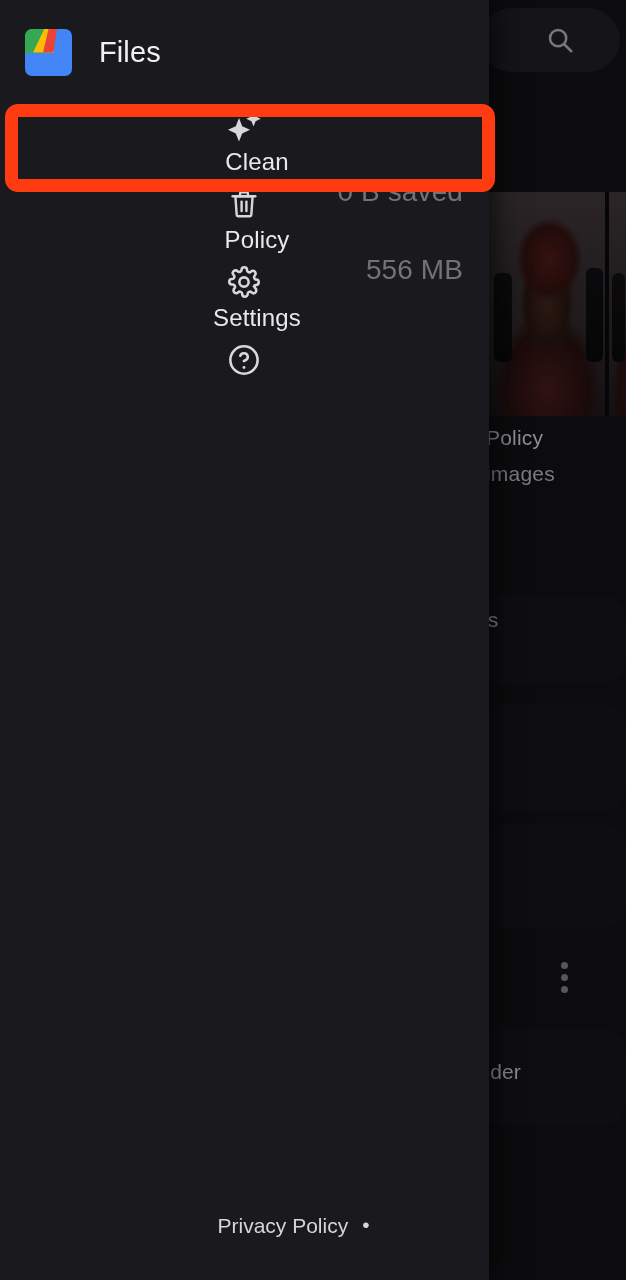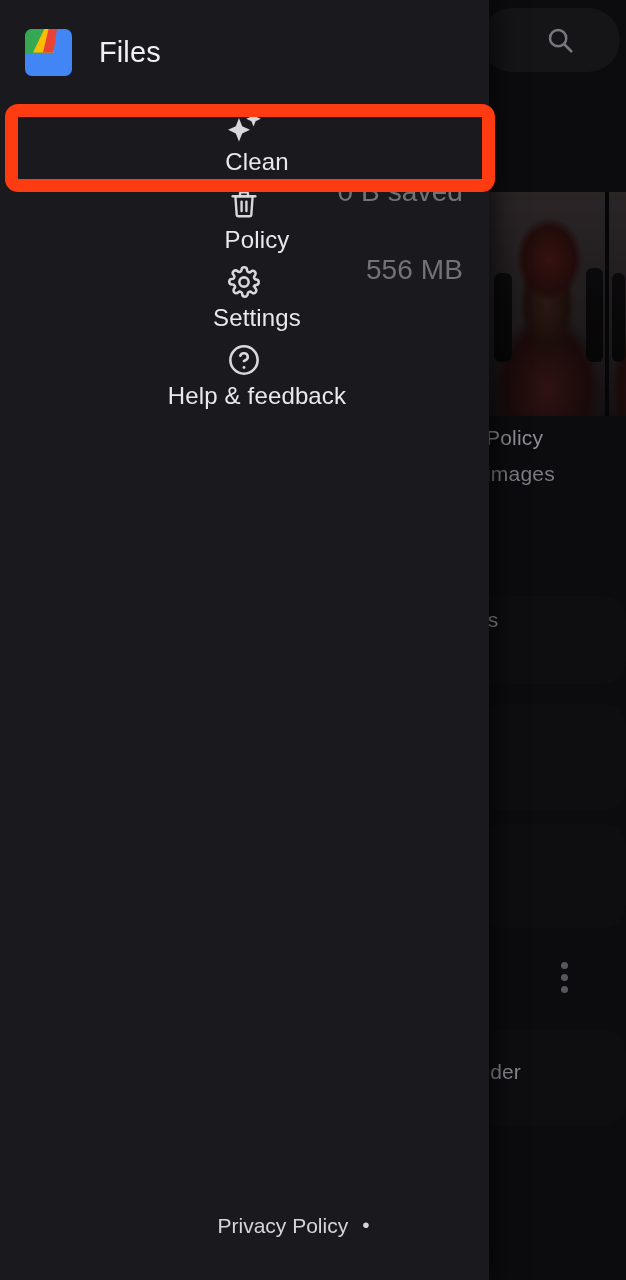--- a/index.html
+++ b/index.html
@@ -325,21 +325,20 @@
       </div>
 
       <div class="menu-item">
         <div class="mi-icon">
           <svg width="36" height="36" viewBox="0 0 24 24" fill="none" stroke="#e9e9ec" stroke-width="1.7" stroke-linecap="round" stroke-linejoin="round">
             <circle cx="12" cy="12" r="9.1"></circle>
             <path d="M9.5 9.2a2.6 2.6 0 0 1 5.05.87c0 1.73-2.6 2.6-2.6 2.6"></path>
             <circle cx="12" cy="17" r=".95" fill="#e9e9ec" stroke="none"></circle>
           </svg>
         </div>
-        <div class="mi-label">Help &amp; feedback</div>
         <div class="mi-value"></div>
       </div>
 
     </div>
 
     <div class="footer">
       <a href="#">Privacy Policy</a>
       <span class="dot">•</span>
     </div>
 

